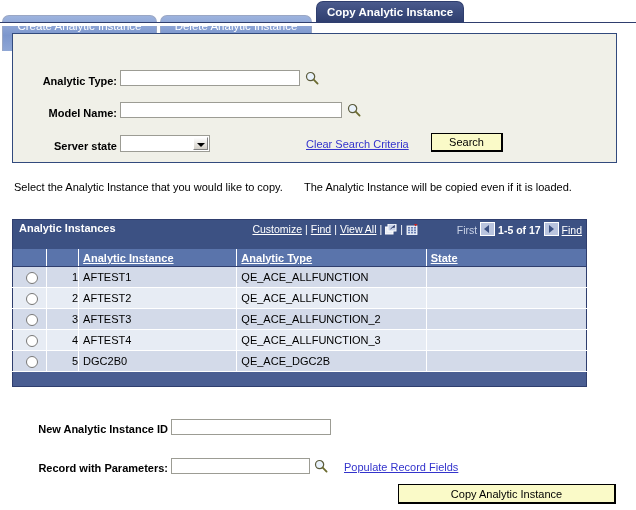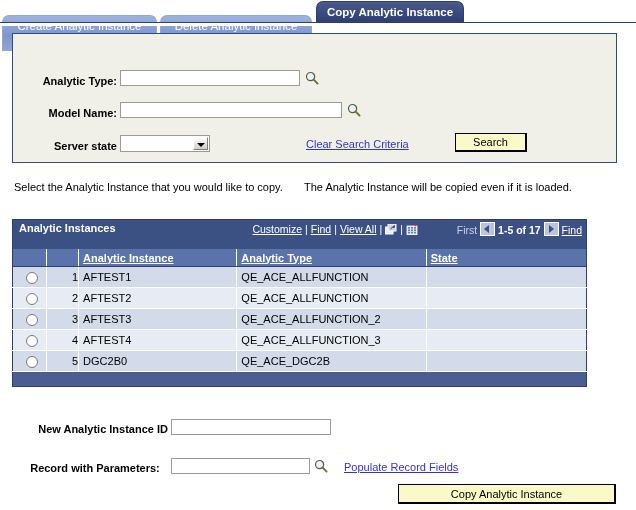--- a/index.html
+++ b/index.html
@@ -320,21 +320,21 @@
       <line x1="8.7" y1="8.7" x2="12.6" y2="12.6" stroke="#6b6b2f" stroke-width="1.8" stroke-linecap="round"></line>
     </svg>
   </span>
 
   <div class="fl-label" style="left:18px; top:103px; width:86px;">Server state</div>
   <div class="selbox" style="left:107px; top:101px; width:90px;">
     <span style="padding-left:3px;line-height:15px;display:block;"></span>
     <span class="arrowbtn"></span>
   </div>
   <a class="lnk" style="position:absolute; left:293px; top:104px;">Clear Search Criteria</a>
-  <button class="ybtn" style="left:442px; top:99px; width:72px; height:19px;">Search</button>
+  <button class="ybtn" style="left:418px; top:99px; width:72px; height:19px;">Search</button>
 </div>
 
 <div class="instr" style="left:14px; top:181px;">Select the Analytic Instance that you would like to copy.</div>
 <div class="instr" style="left:304px; top:181px;">The Analytic Instance will be copied even if it is loaded.</div>
 
 <div id="grid">
 
   <div id="grid-titlebar">
     <div id="grid-title">Analytic Instances</div>
 
@@ -425,21 +425,21 @@
       </tr>
     </tbody>
   </table>
 
   <div id="grid-footer"></div>
 </div>
 
 <div class="bform-label" style="left:22px; top:423px; width:146px;">New Analytic Instance ID</div>
 <input class="txtbox" style="left: 171px; top: 419px; width: 160px;" value="" placeholder="">
 
-<div class="bform-label" style="left:22px; top:462px; width:146px;text-align:center;">Record with Parameters:</div>
+<div class="bform-label" style="left:22px; top:462px; width:146px;">Record with Parameters:</div>
 <input class="txtbox" style="left: 171px; top: 458px; width: 139px;" value="" placeholder="">
 <span class="magnifier" style="left:314px; top:459px;">
   <svg width="14" height="14" viewBox="0 0 14 14">
     <circle cx="5.6" cy="5.6" r="4.1" fill="#e9f2fb" stroke="#5a5a3a" stroke-width="1.2"></circle>
     <line x1="8.7" y1="8.7" x2="12.6" y2="12.6" stroke="#6b6b2f" stroke-width="1.8" stroke-linecap="round"></line>
   </svg>
 </span>
 <a class="lnk" style="position:absolute; left:344px; top:461px;">Populate Record Fields</a>
 
 <button class="ybtn" style="left:398px; top:484px; width:218px; height:20px;">Copy Analytic Instance</button>

